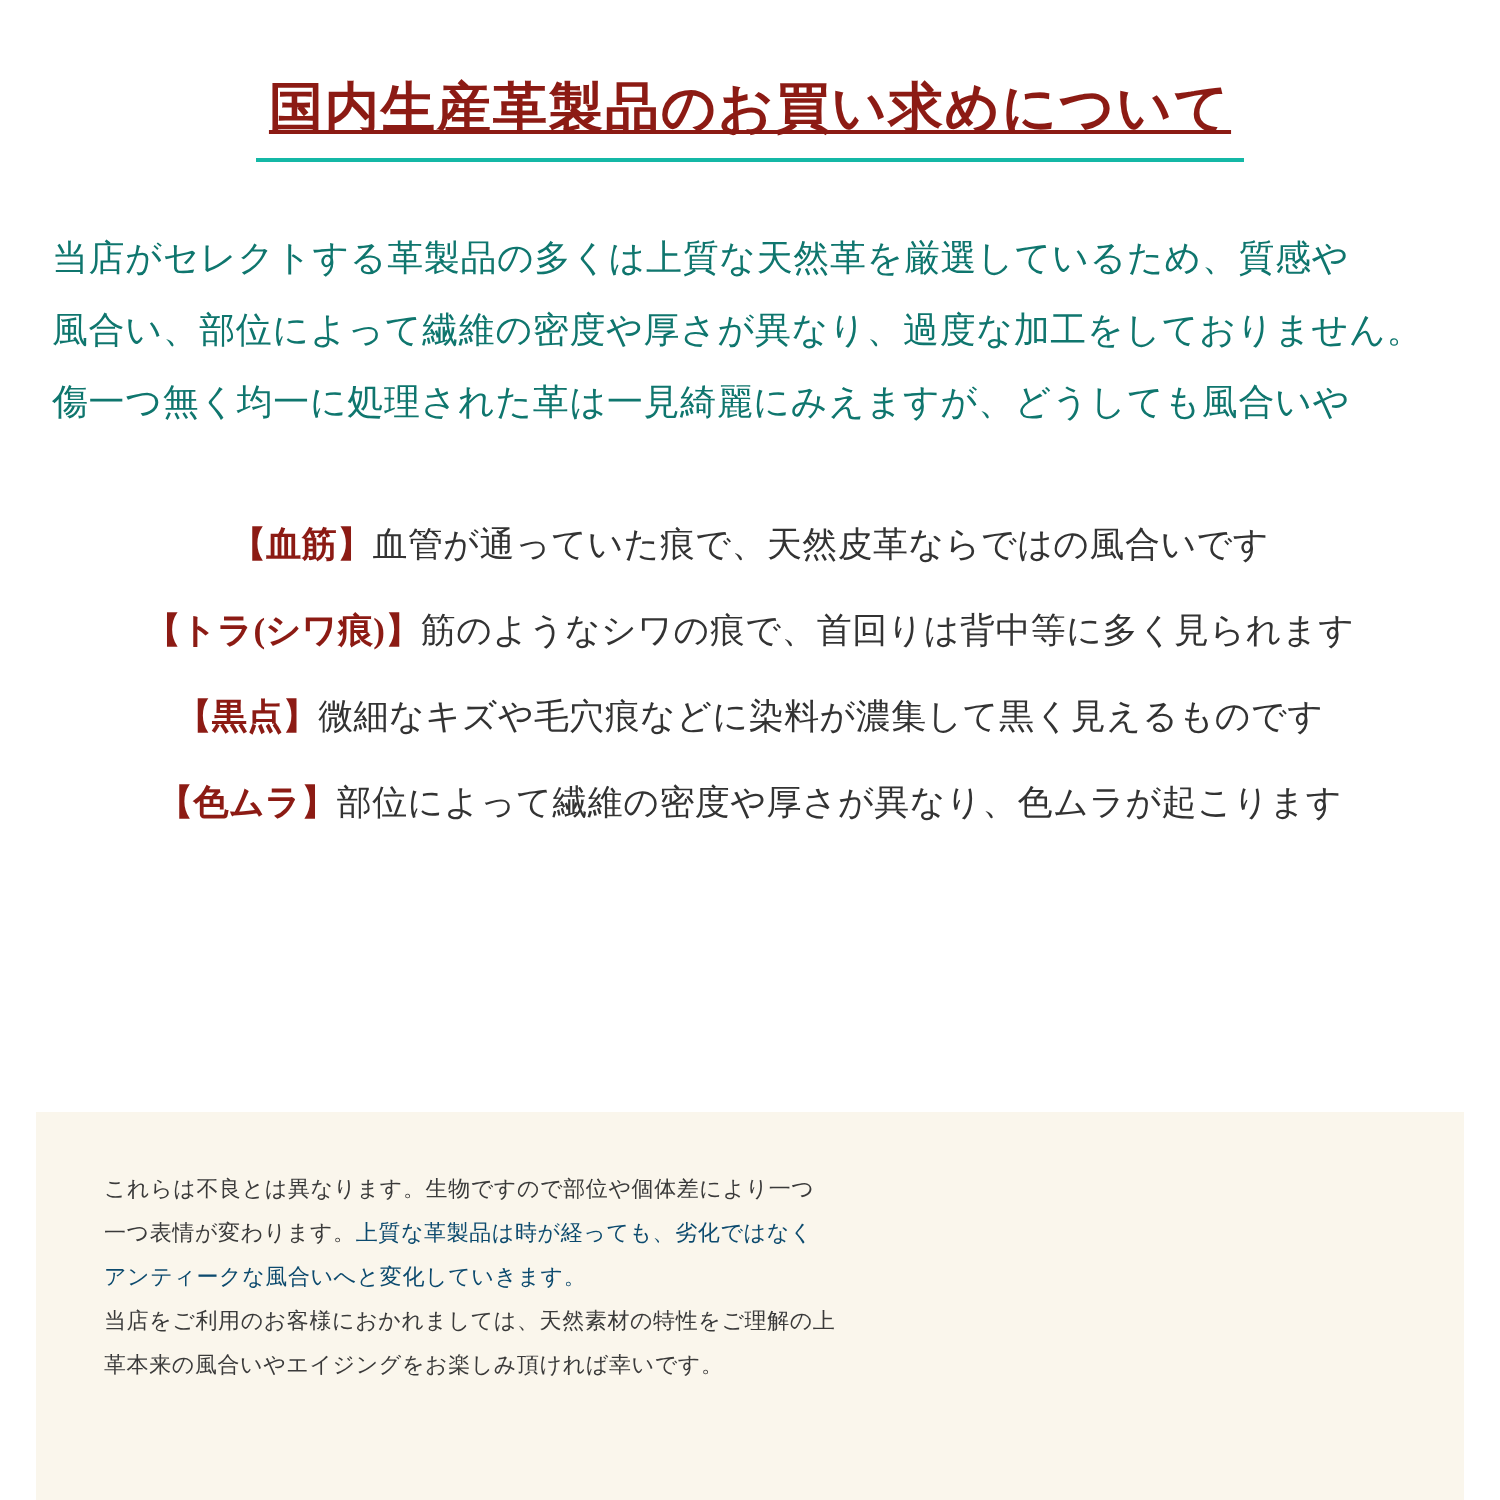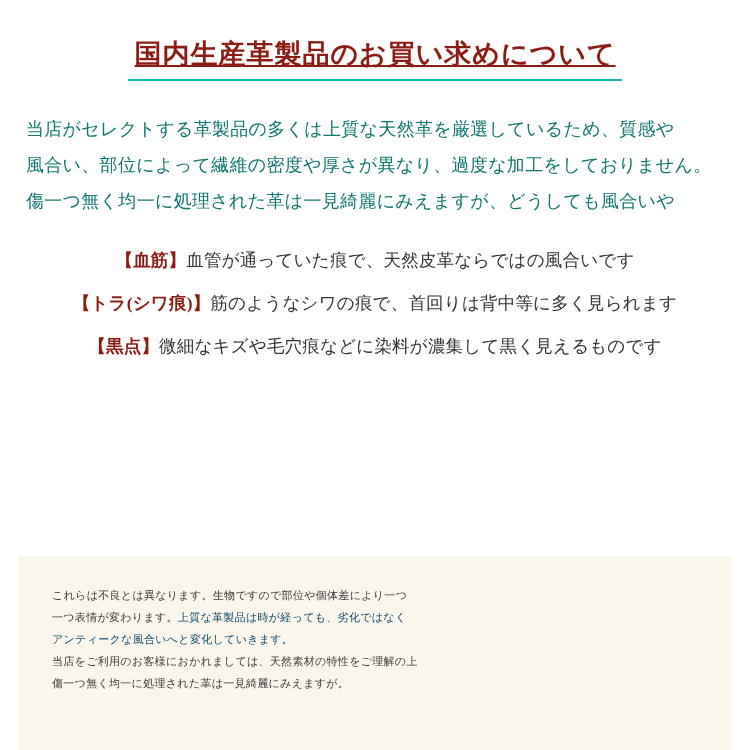--- a/index.html
+++ b/index.html
@@ -43,21 +43,21 @@
     font-size: 18px;
     line-height: 2.0;
     color: #0f766e;
     letter-spacing: 0.3px;
   }
   .intro div {
     white-space: nowrap;
   }
   
   .features {
-    margin: 28px 0 0 0;
+    margin: 40px 0 0 0;
     text-align: center;
   }
   .feature-row {
     font-size: 17.5px;
     line-height: 1.55;
     margin-bottom: 16px;
     color: #333333;
     white-space: nowrap;
     letter-spacing: 0.2px;
   }
@@ -105,23 +105,26 @@
   <div class="features">
     <div class="feature-row">
       <span class="feature-term">【血筋】</span><span class="feature-desc">血管が通っていた痕で、天然皮革ならではの風合いです</span>
     </div>
     <div class="feature-row">
       <span class="feature-term">【トラ(シワ痕)】</span><span class="feature-desc">筋のようなシワの痕で、首回りは背中等に多く見られます</span>
     </div>
     <div class="feature-row">
       <span class="feature-term">【黒点】</span><span class="feature-desc">微細なキズや毛穴痕などに染料が濃集して黒く見えるものです</span>
     </div>
+    <div class="feature-row">
+      <span class="feature-term">【色ムラ】</span><span class="feature-desc">部位によって繊維の密度や厚さが異なり、色ムラが起こります</span>
+    </div>
   </div>
 
   <div class="note">
     <div class="note-line">これらは不良とは異なります。生物ですので部位や個体差により一つ</div>
     <div class="note-line"><span>一つ表情が変わります。</span><span class="hl">上質な革製品は時が経っても、劣化ではなく</span></div>
     <div class="note-line hl">アンティークな風合いへと変化していきます。</div>
     <div class="note-line">当店をご利用のお客様におかれましては、天然素材の特性をご理解の上</div>
-    <div class="note-line">傷一つ無く均一に処理された革は一見綺麗にみえますが。</div>
+    <div class="note-line">革本来の風合いやエイジングをお楽しみ頂ければ幸いです。</div>
   </div>
 
 </div>
 
 </body></html>

